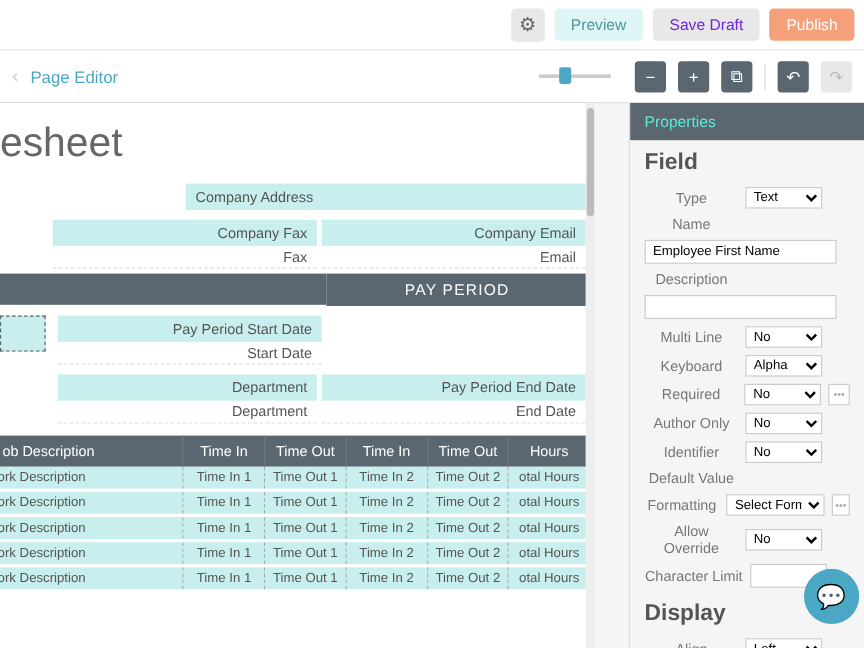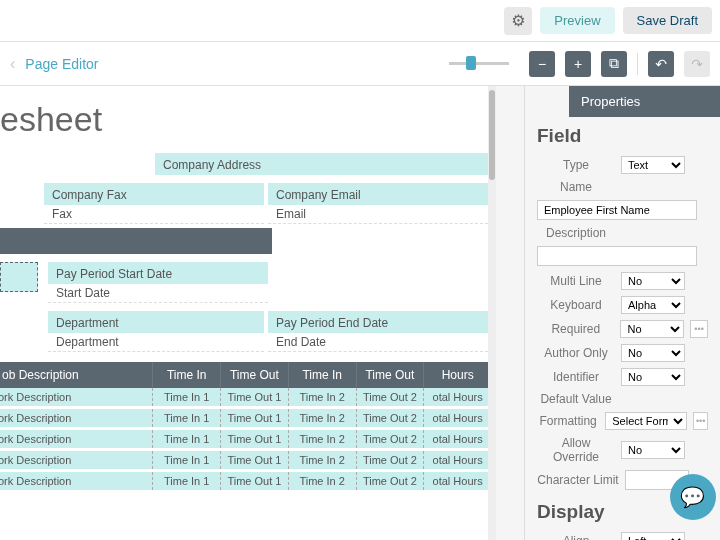--- a/index.html
+++ b/index.html
@@ -1,75 +1,76 @@
 <!DOCTYPE html>
 <html><head>
 <meta charset="utf-8">
 <style>
 * { box-sizing: border-box; margin: 0; padding: 0; font-family: Arial, Helvetica, sans-serif; }
 body { background: #f5f5f5; width: 720px; height: 540px; overflow: hidden; }
 .topbar { background: #fff; border-bottom: 1px solid #e0e0e0; height: 42px; display: flex; align-items: center; justify-content: flex-end; padding: 0 8px; gap: 8px; }
 .gear-btn { width: 28px; height: 28px; background: #e8e8e8; border-radius: 4px; display: flex; align-items: center; justify-content: center; cursor: pointer; color: #666; }
 .btn { padding: 6px 14px; border-radius: 4px; font-size: 13px; cursor: pointer; border: none; }
 .btn-preview { background: #e0f5f5; color: #4a9999; }
-.btn-draft { background: #e8e8e8; color: #0c4a6e; }
+.btn-draft { background: #e8e8e8; color: #6d28d9; }
 .btn-publish { background: #f5a07a; color: #fff; }
 .toolbar { background: #fff; border-bottom: 1px solid #e0e0e0; height: 44px; display: flex; align-items: center; padding: 0 10px; gap: 10px; }
 .page-editor-link { color: #4aa8c4; font-size: 14px; }
 .chev { color: #ccc; }
 .zoom-slider { flex: 1; display: flex; align-items: center; justify-content: flex-end; padding-right: 10px; }
 .slider-track { width: 60px; height: 3px; background: #ccc; position: relative; }
 .slider-thumb { width: 10px; height: 14px; background: #4aa8c4; position: absolute; top: -6px; left: 28%; border-radius: 2px; }
 .icon-btn { width: 26px; height: 26px; background: #5a6670; border-radius: 3px; color: #fff; display: flex; align-items: center; justify-content: center; cursor: pointer; font-size: 14px; }
 .icon-btn.light { background: #e8e8e8; color: #bbb; }
 .divider { width: 1px; height: 22px; background: #ddd; }
 .main { display: flex; height: calc(540px - 86px); gap: 28px; }
 .canvas-wrap { flex: 1; position: relative; overflow: hidden; background: #fff; }
 .canvas-scroll { position: absolute; right: 0; top: 0; bottom: 0; width: 8px; background: #eee; }
 .scroll-thumb { width: 6px; height: 90px; background: #bbb; border-radius: 3px; margin: 4px auto 0; }
 .canvas { padding: 10px 0 0 0; }
 .sheet-title { font-size: 34px; font-weight: 300; color: #666; margin: 4px 0 14px 0; }
-.form-row { display: flex; gap: 4px; margin-bottom: 4px; }
+.form-row { display: flex; gap: 4px; margin-bottom: 4px; text-align: right; }
 .field { background: #c8eeee; padding: 2px 8px; }
 .field-label { font-size: 12px; color: #555; }
 .field-value { background: #fff; font-size: 12px; color: #555; border-bottom: 1px dashed #ddd; padding: 2px 8px; }
 .pay-period-bar { background: #5a6670; color: #fff; text-align: center; padding: 6px; width: 218px; font-size: 13px; letter-spacing: 1px; }
 .bar-row { display: flex; width: 490px; margin: 4px 0; }
 .bar-left { background: #5a6670; width: 272px; height: 26px; }
 .selected-field { border: 1px dashed #5a6670; background: #c8eeee; width: 38px; height: 30px; margin-right: 6px; display: inline-block; }
 .time-table { width: 498px; margin-top: 10px; margin-left: -6px; }
 .th-row { display: flex; background: #5a6670; }
 .th { color: #fff; font-size: 12px; padding: 6px 4px; text-align: center; border-right: 1px solid #6a7680; }
 .th-job { width: 160px; text-align: left; padding-left: 8px; }
 .th-time { width: 68px; }
 .td-row { display: flex; background: #c8eeee; margin-bottom: 3px; }
 .td { font-size: 11px; padding: 3px 4px; color: #555; border-right: 1px dashed #aaa; background: #c8eeee; }
 .td-job { width: 160px; text-align: left; }
 .td-time { width: 68px; text-align: center; }
 .props { width: 196px; background: #f5f5f5; border-left: 1px solid #ddd; overflow-y: auto; }
-.props-header { background: #5a6670; color: #ffffff; padding: 8px 12px; font-size: 13px; margin-left: 44px; }
+.props-header { background: #5a6670; color: #5eead4; padding: 8px 12px; font-size: 13px; }
 .section-title { font-weight: bold; font-size: 19px; color: #555; padding: 8px 12px 6px; }
 .prop-row { display: flex; align-items: center; padding: 3px 12px; gap: 6px; }
 .prop-label { font-size: 12px; color: #777; width: 78px; text-align: center; }
 .prop-select { font-size: 11px; padding: 1px 2px; width: 64px; border: 1px solid #ccc; background: #fff; }
 .prop-select-wide { width: 82px; }
 .prop-input { font-size: 11px; padding: 3px 6px; border: 1px solid #ccc; width: 160px; background: #fff; }
 .prop-input-sm { width: 64px; }
 .extra-btn { width: 18px; height: 18px; border: 1px solid #ccc; background: #fff; font-size: 9px; color: #aaa; text-align: center; line-height: 16px; cursor: pointer; }
 .chat-bubble { position: absolute; bottom: 20px; right: 4px; width: 46px; height: 46px; background: #4aa8c4; border-radius: 50%; display: flex; align-items: center; justify-content: center; color: #fff; font-size: 20px; }
 </style>
 </head>
 <body>
 
 <div class="topbar">
   <div class="gear-btn">
       <span>⚙</span>
     </div>
   <button class="btn btn-preview">Preview</button>
   <button class="btn btn-draft">Save Draft</button>
+  <button class="btn btn-publish">Publish</button>
 </div>
 
 <div class="toolbar">
   <span class="chev">‹</span>
   <span class="page-editor-link">Page Editor</span>
   <div class="zoom-slider">
     <div class="slider-track">
         <div class="slider-thumb"></div>
       </div>
   </div>
@@ -107,20 +108,21 @@
           <div class="field-value">Fax</div>
         </div>
         <div style="width:220px">
           <div class="field"><span class="field-label">Company Email</span></div>
           <div class="field-value">Email</div>
         </div>
       </div>
 
       <div class="bar-row">
         <div class="bar-left"></div>
+        <div class="pay-period-bar">PAY PERIOD</div>
       </div>
 
       <div class="form-row" style="margin-top:8px; align-items:flex-start">
         <div class="selected-field"></div>
         <div style="width:220px">
           <div class="field"><span class="field-label">Pay Period Start Date</span></div>
           <div class="field-value">Start Date</div>
         </div>
       </div>
 

